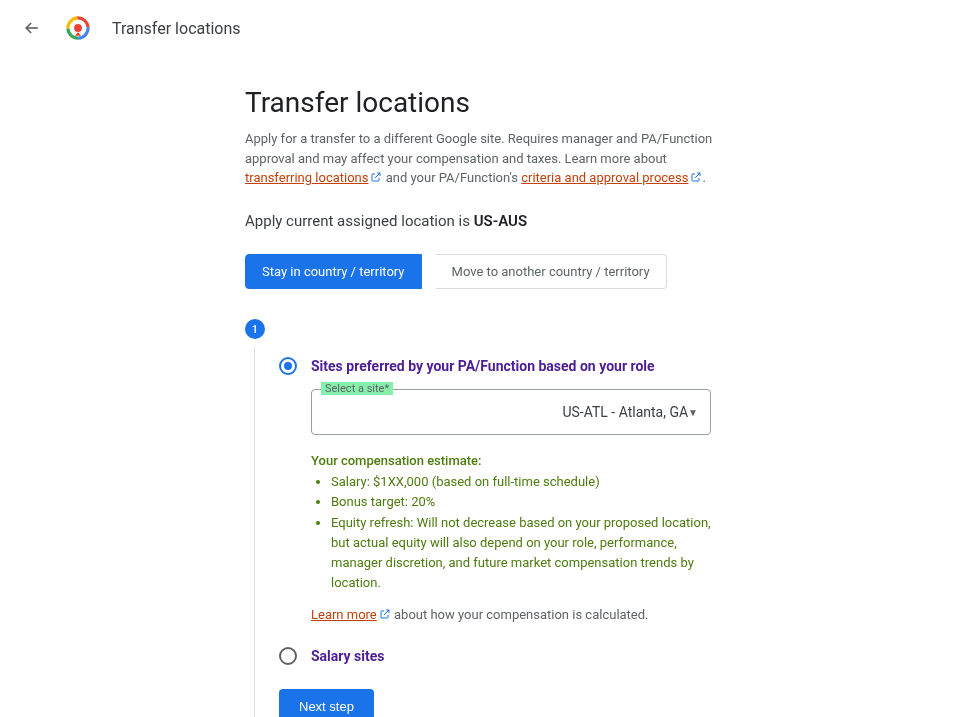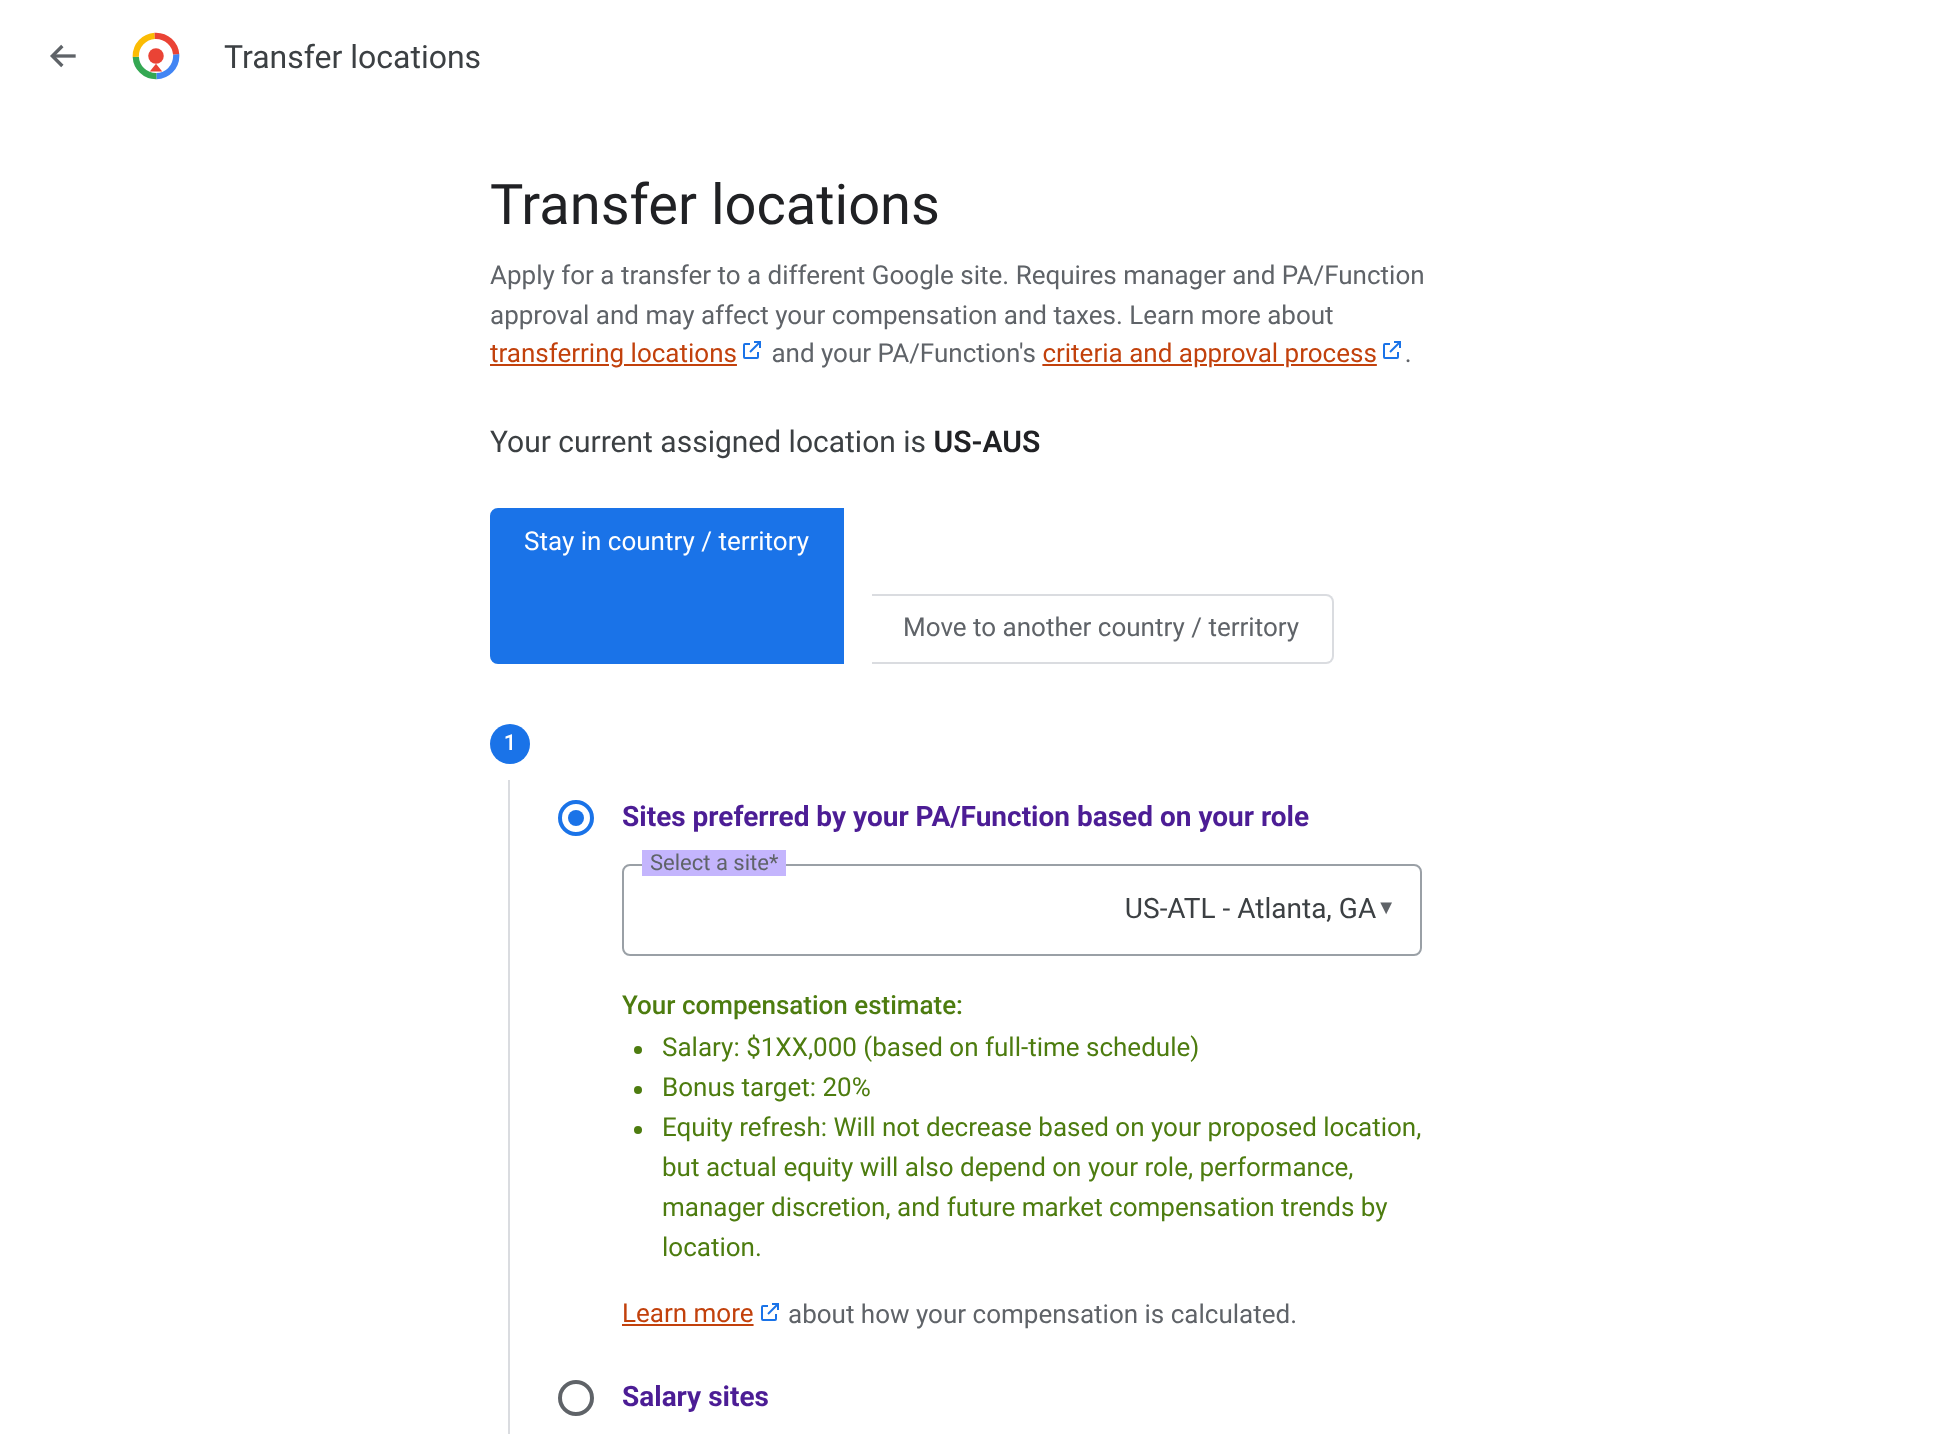--- a/index.html
+++ b/index.html
@@ -82,21 +82,21 @@
   }
   .tab {
     padding: 9px 16px;
     font-size: 13px;
     border: 1px solid #dadce0;
     cursor: pointer;
     background: #fff;
     color: #5f6368;
   }
   .tab:first-child { border-radius: 4px 0 0 4px; }
-  .tab:last-child { border-radius: 0 4px 4px 0; border-left: none; margin-top: 43px; }
+  .tab:last-child { border-radius: 0 4px 4px 0; border-left: none; }
   .tab.active {
     background: #1a73e8;
     border-color: #1a73e8;
     color: #fff;
   }
   .steps { position: relative; }
   .step {
     display: flex;
     align-items: flex-start;
     gap: 14px;
@@ -157,21 +157,21 @@
     color: #4c1d95;
   }
   .select-wrap {
     position: relative;
     margin: 10px 0 18px 32px;
     width: 400px;
   }
   .select-float-label {
     position: absolute;
     top: -7px; left: 10px;
-    background: #c4b5fd;
+    background: #86efac;
     padding: 0 4px;
     font-size: 11px;
     color: #5f6368;
   }
   .select-box {
     border: 1px solid #9aa0a6;
     border-radius: 4px;
     padding: 14px 12px;
     font-size: 14px;
     color: #3c4043;
@@ -242,21 +242,21 @@
               <path d="M20 4L10 14"></path>
               <path d="M18 14v5a1 1 0 0 1-1 1H5a1 1 0 0 1-1-1V7a1 1 0 0 1 1-1h5"></path>
             </svg></span></a><span> and your PA/Function's </span><a class="link"><span>criteria and approval process</span><span class="ext-icon"><svg width="12" height="12" viewBox="0 0 24 24" fill="none" stroke="#1a73e8" stroke-width="2">
               <path d="M14 4h6v6"></path>
               <path d="M20 4L10 14"></path>
               <path d="M18 14v5a1 1 0 0 1-1 1H5a1 1 0 0 1-1-1V7a1 1 0 0 1 1-1h5"></path>
             </svg></span></a><span>.</span>
     </p>
 
     <p class="current-loc">
-      <span>Your current assigned location is </span><b>US-AUS</b>
+      <span>Apply current assigned location is </span><b>US-AUS</b>
     </p>
 
     <div class="tab-row">
       <div class="tab active">Stay in country / territory</div>
       <div class="tab">Move to another country / territory</div>
     </div>
 
     <div class="steps">
 
       <div class="step">

